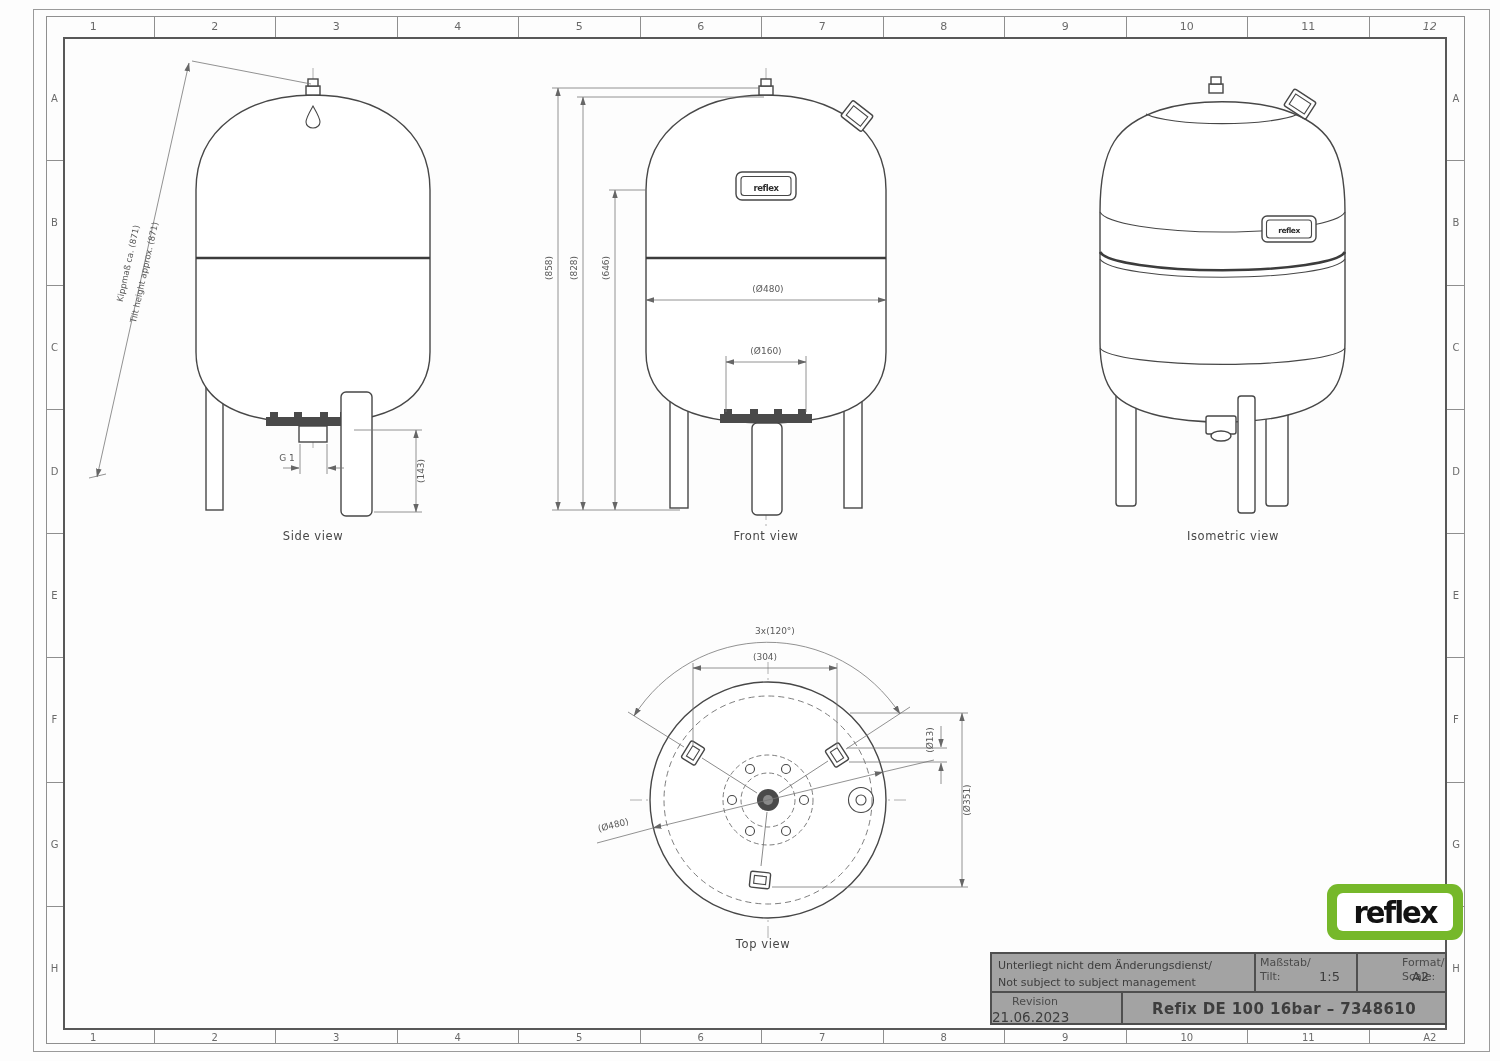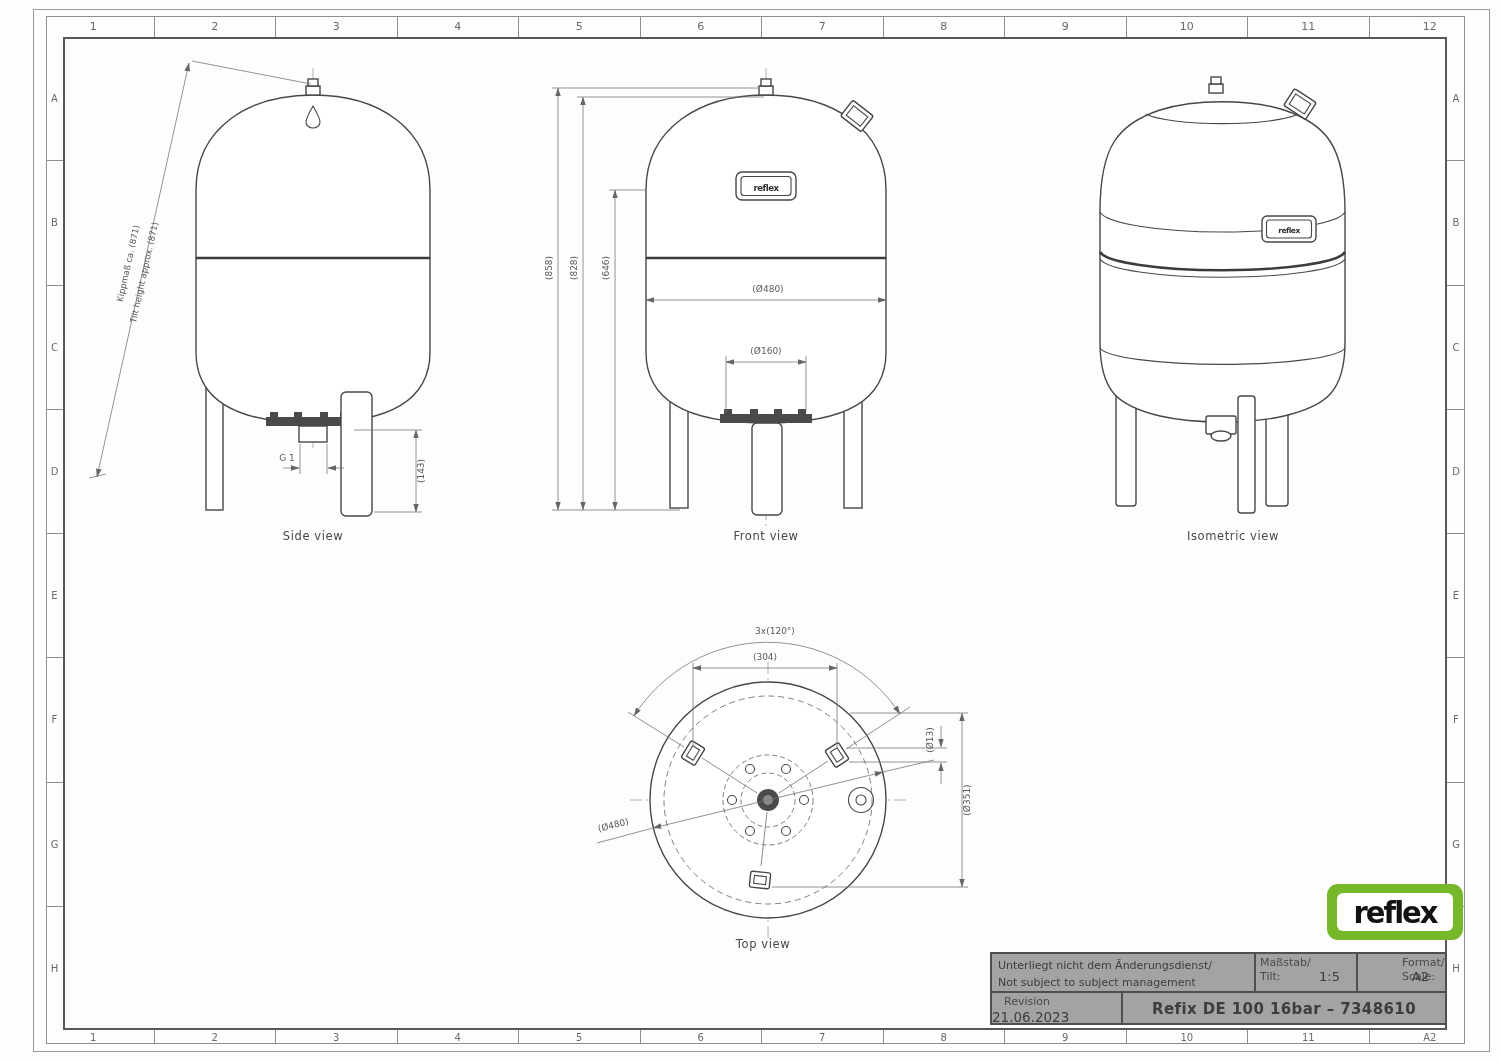--- a/index.html
+++ b/index.html
@@ -8,21 +8,21 @@
   #rect-outer{left:33px;top:9px;width:1457px;height:1043px;}
   #rect-band{left:46px;top:16px;width:1419px;height:1028px;border-color:#8f8f8f;}
   .frame{position:absolute;left:63px;top:37px;width:1384px;height:993px;border:2px solid #585858;box-sizing:border-box;}
   .band{position:absolute;display:flex;color:#6a6a6a;}
   .band-top{left:33px;top:16px;width:1457px;height:21px;font-size:11px;}
   .band-bottom{left:33px;top:1030px;width:1457px;height:14px;font-size:10px;}
   .band-left{left:46px;top:37px;width:17px;height:993px;flex-direction:column;font-size:10px;}
   .band-right{left:1447px;top:37px;width:18px;height:993px;flex-direction:column;font-size:10px;}
   .grid-cell{flex:1;display:flex;align-items:center;justify-content:center;}
   .band-top .grid-cell{border-right:1px solid #8f8f8f;}
-  .band-top .grid-cell:last-child{border-right:none;}
+  .band-top .grid-cell:last-child{border-right:none;font-style:italic;}
   .band-bottom .grid-cell{border-right:1px solid #8f8f8f;}
   .band-bottom .grid-cell:last-child{border-right:none;}
   .band-left .grid-cell,.band-right .grid-cell{border-bottom:1px solid #8f8f8f;}
   .band-left .grid-cell:last-child,.band-right .grid-cell:last-child{border-bottom:none;}
   .drawing{position:absolute;left:63px;top:37px;width:1384px;height:993px;}
 
   
   .ol{fill:#ffffff;stroke:#474747;stroke-width:1.4;}
   .ol2{fill:none;stroke:#474747;stroke-width:1.1;}
   .thin{fill:none;stroke:#6d6d6d;stroke-width:0.8;}
@@ -46,21 +46,21 @@
   
   .tb{position:absolute;left:990px;top:952px;width:457px;height:73px;border:2px solid #4f4f4f;box-sizing:border-box;display:flex;flex-direction:column;background:#a3a3a3;color:#3d3d3d;}
   .tb-row1{display:flex;height:40px;border-bottom:2px solid #4f4f4f;box-sizing:border-box;}
   .tb-note{width:264px;border-right:2px solid #4f4f4f;box-sizing:border-box;padding:4px 6px 0 6px;font-size:11px;line-height:1.5;white-space:nowrap;}
   .tb-scale{width:102px;border-right:2px solid #4f4f4f;box-sizing:border-box;position:relative;}
   .tb-format{flex:1;position:relative;padding-left:40px;}
   .tb-mini{font-size:11px;line-height:1.3;padding:2px 0 0 4px;color:#4a4a4a;}
   .tb-val{position:absolute;right:16px;top:15px;font-size:13px;}
   .tb-row2{display:flex;flex:1;}
   .tb-rev{width:131px;border-right:2px solid #4f4f4f;box-sizing:border-box;}
-  .tb-rev .tb-mini{padding-left:12px;}
+  .tb-rev .tb-mini{padding-left:20px;}
   .tb-rev-val{font-size:13.5px;margin-top:0px;}
   .tb-title{flex:1;display:flex;align-items:center;justify-content:center;font-size:15px;letter-spacing:0.4px;white-space:nowrap;font-weight:bold;}
 </style>
 </head>
 <body>
 
 <div class="sheet">
 
   <div class="rect" id="rect-outer"></div>
   <div class="rect" id="rect-band"></div>

